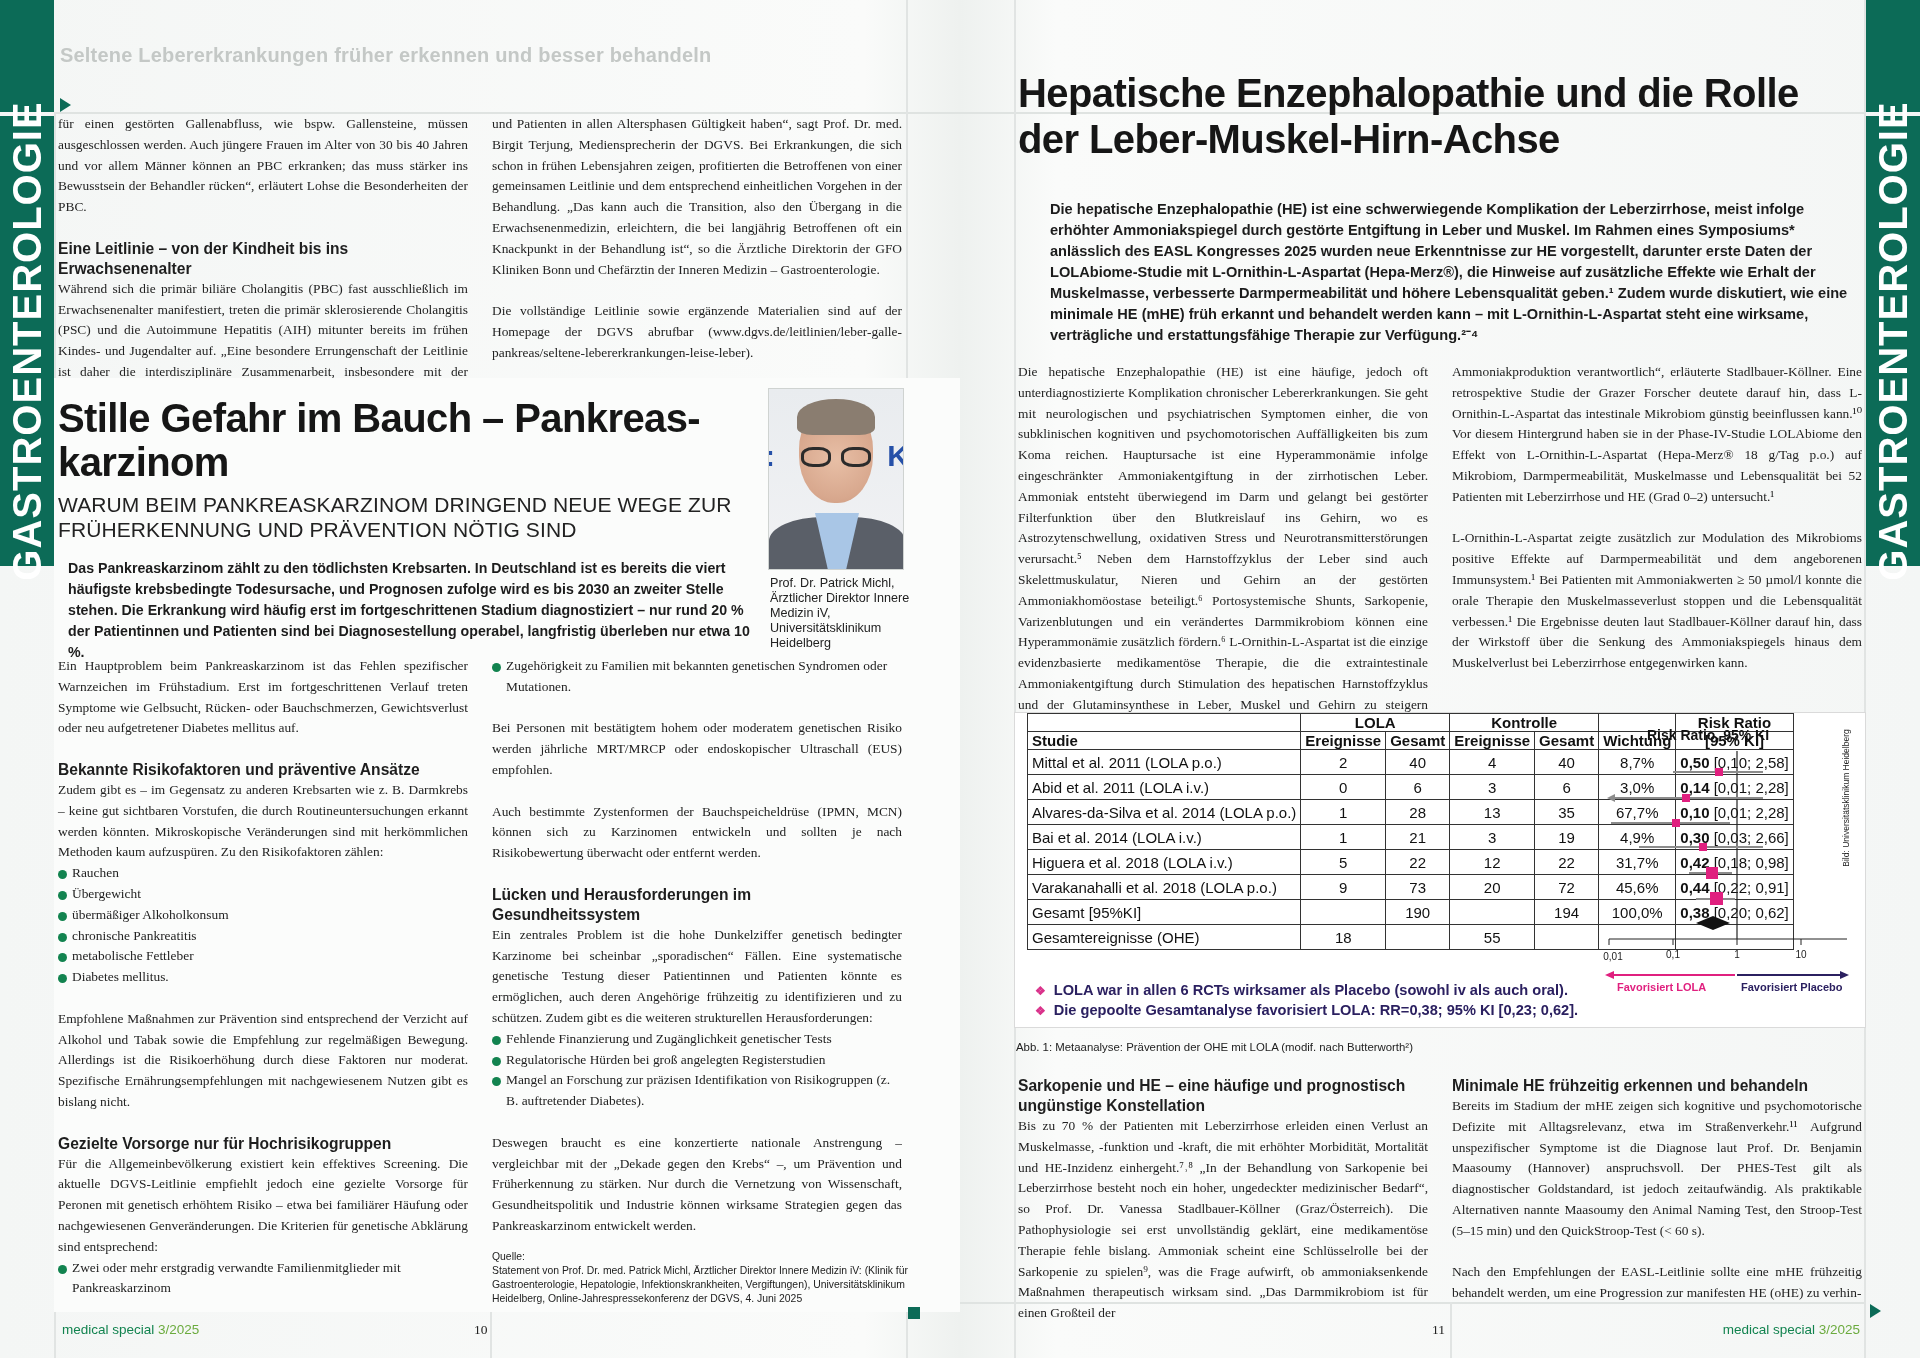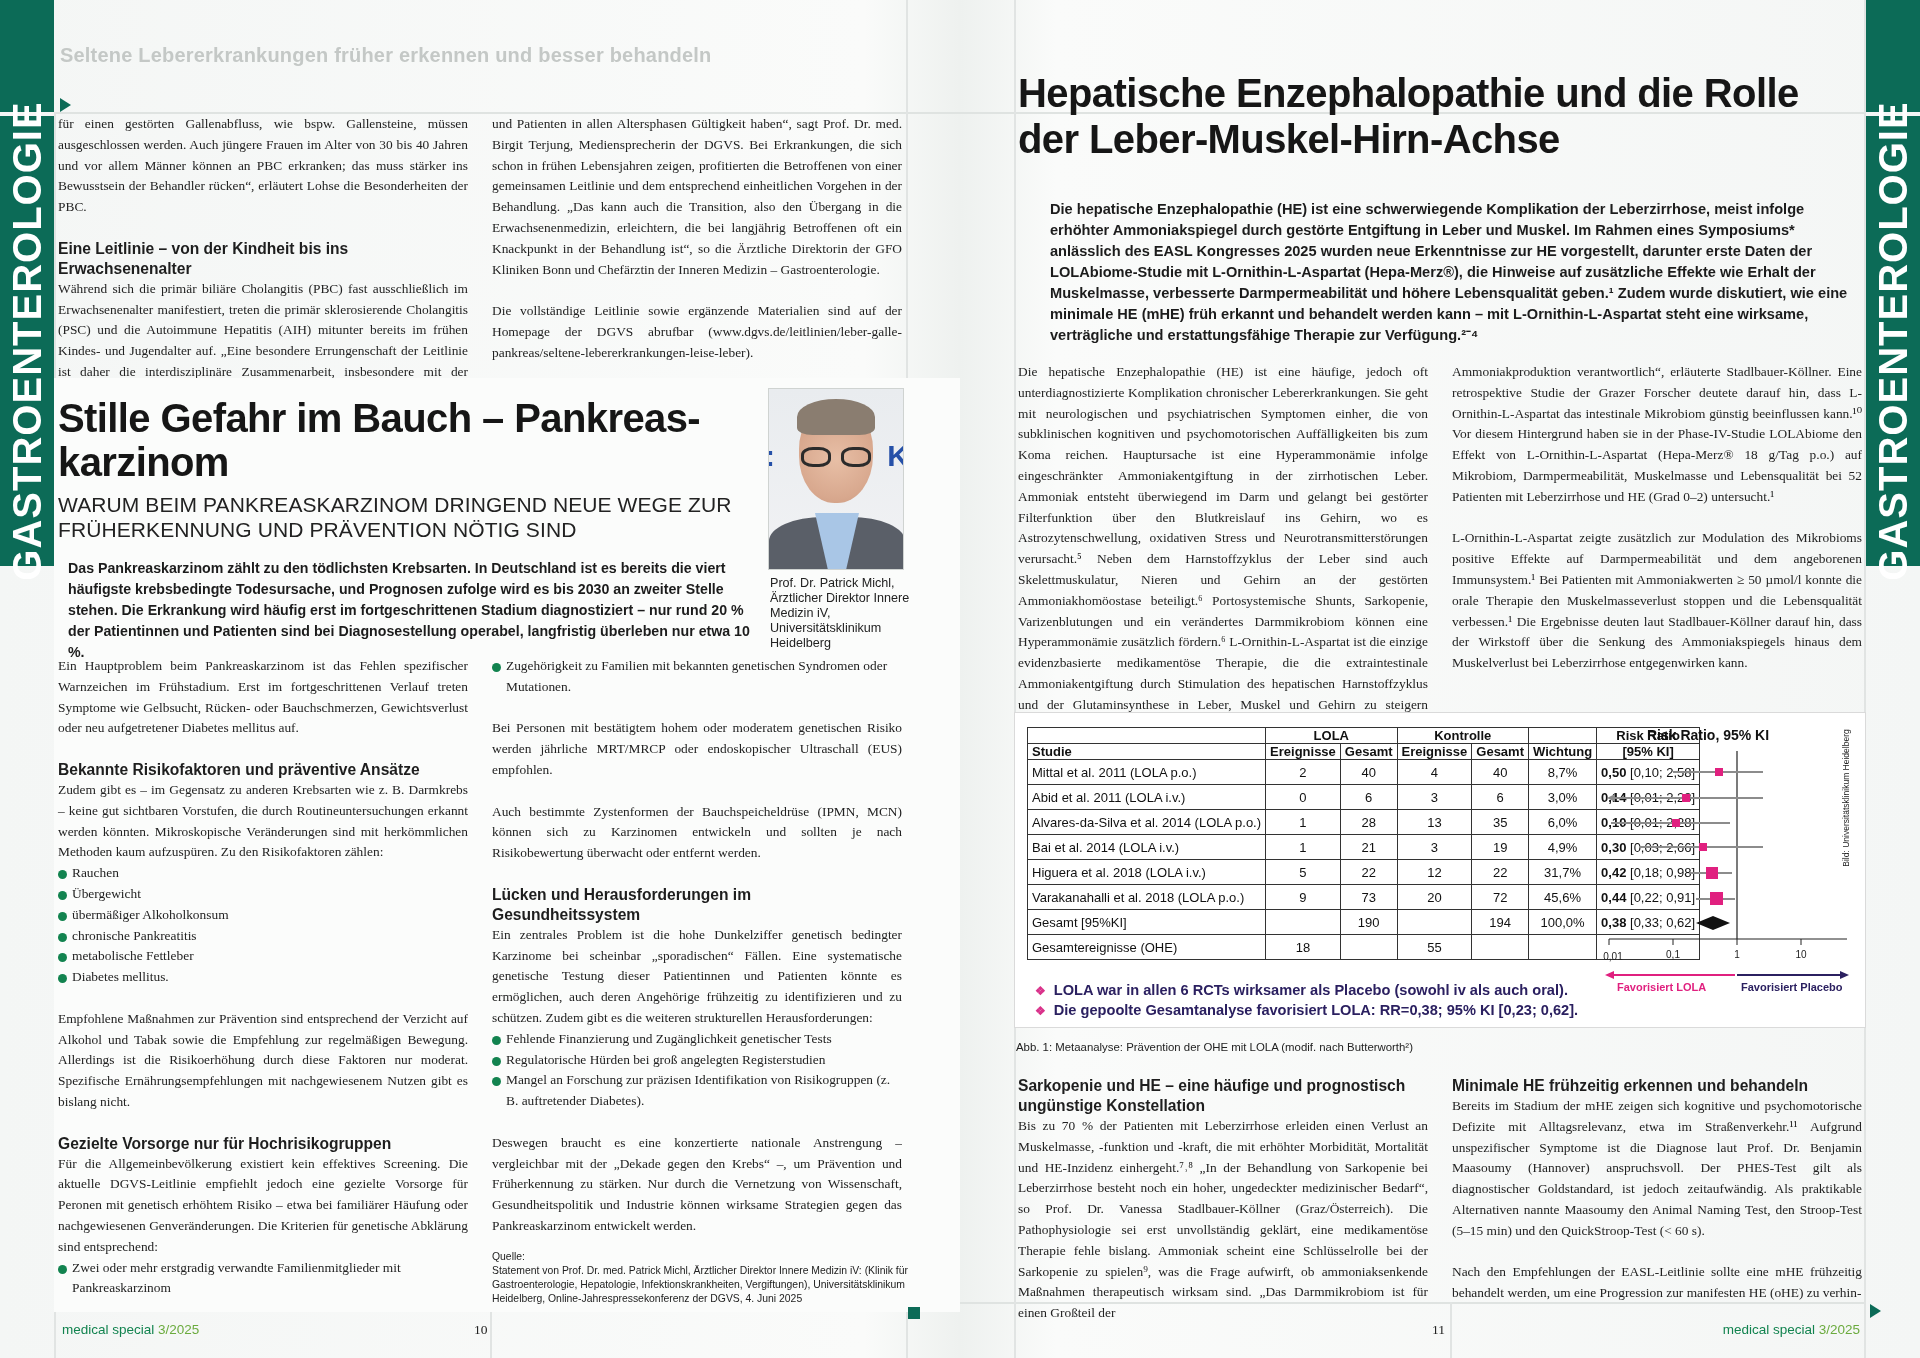--- a/index.html
+++ b/index.html
@@ -50,21 +50,21 @@
 
   .source { position: absolute; left: 492px; top: 1250px; width: 420px; font-family: "Liberation Sans", sans-serif; font-size: 10.4px; line-height: 14px; color: #222; }
 
   .footer-left { position: absolute; left: 62px; top: 1322px; font-family: "Liberation Sans", sans-serif; font-size: 13.5px; color: #12834f; }
   .footer-right { position: absolute; right: 60px; top: 1322px; font-family: "Liberation Sans", sans-serif; font-size: 13.5px; color: #12834f; }
   .footer-left .issue, .footer-right .issue { color: #6bab3e; }
   .pnum { position: absolute; top: 1322px; font-size: 13.5px; color: #222; }
 
   
   .figure { position: absolute; left: 1014px; top: 712px; width: 852px; height: 316px; background: #fff; border: 1px solid #dadada; }
-  table.meta { position: absolute; left: 12px; top: 14px; border-collapse: collapse; font-family: "Liberation Sans", sans-serif; font-size: 13px; color: #111; }
+  table.meta { position: absolute; left: 12px; top: 0; border-collapse: collapse; font-family: "Liberation Sans", sans-serif; font-size: 15px; color: #111; }
   table.meta th, table.meta td { border: 1px solid #333; padding: 0 4px; height: 25px; text-align: center; white-space: nowrap; }
   table.meta thead th { height: 14px; font-weight: bold; }
   table.meta td.study { text-align: left; }
   table.meta .bold { font-weight: normal; margin-left: 36px; }
 
   .plot { position: absolute; left: 588px; top: 0; width: 246px; height: 290px; }
   .plot-title { position: absolute; left: 0; width: 210px; top: 14px; text-align: center; font-family: "Liberation Sans", sans-serif; font-weight: bold; font-size: 14px; color: #111; }
   .credit { position: absolute; left: 824px; top: 10px; width: 14px; height: 150px; }
   .credit span { position: absolute; left: 50%; top: 50%; transform: translate(-50%, -50%) rotate(-90deg); white-space: nowrap; font-family: "Liberation Sans", sans-serif; font-size: 8.5px; color: #222; }
 
@@ -232,21 +232,21 @@
         <td>6</td>
         <td>3,0%</td>
         <td><b>0,14</b> <span>[0,01; 2,28]</span></td>
       </tr>
       <tr>
         <td class="study">Alvares-da-Silva et al. 2014 (LOLA p.o.)</td>
         <td>1</td>
         <td>28</td>
         <td>13</td>
         <td>35</td>
-        <td>6,0%</td>
+        <td>67,7%</td>
         <td><b>0,10</b> <span>[0,01; 2,28]</span></td>
       </tr>
       <tr>
         <td class="study">Bai et al. 2014 (LOLA i.v.)</td>
         <td>1</td>
         <td>21</td>
         <td>3</td>
         <td>19</td>
         <td>4,9%</td>
         <td><b>0,30</b> <span>[0,03; 2,66]</span></td>
@@ -269,21 +269,21 @@
         <td>45,6%</td>
         <td><b>0,44</b> <span>[0,22; 0,91]</span></td>
       </tr>
       <tr>
         <td class="study bold">Gesamt [95%KI]</td>
         <td></td>
         <td class="bold">190</td>
         <td></td>
         <td class="bold">194</td>
         <td class="bold">100,0%</td>
-        <td><b>0,38</b> <span>[0,33; 0,62]</span></td>
+        <td><b>0,38</b> <span>[0,20; 0,62]</span></td>
       </tr>
       <tr>
         <td class="study bold">Gesamtereignisse (OHE)</td>
         <td class="bold">18</td>
         <td></td>
         <td class="bold">55</td>
         <td></td>
         <td></td>
         <td></td>
       </tr>

